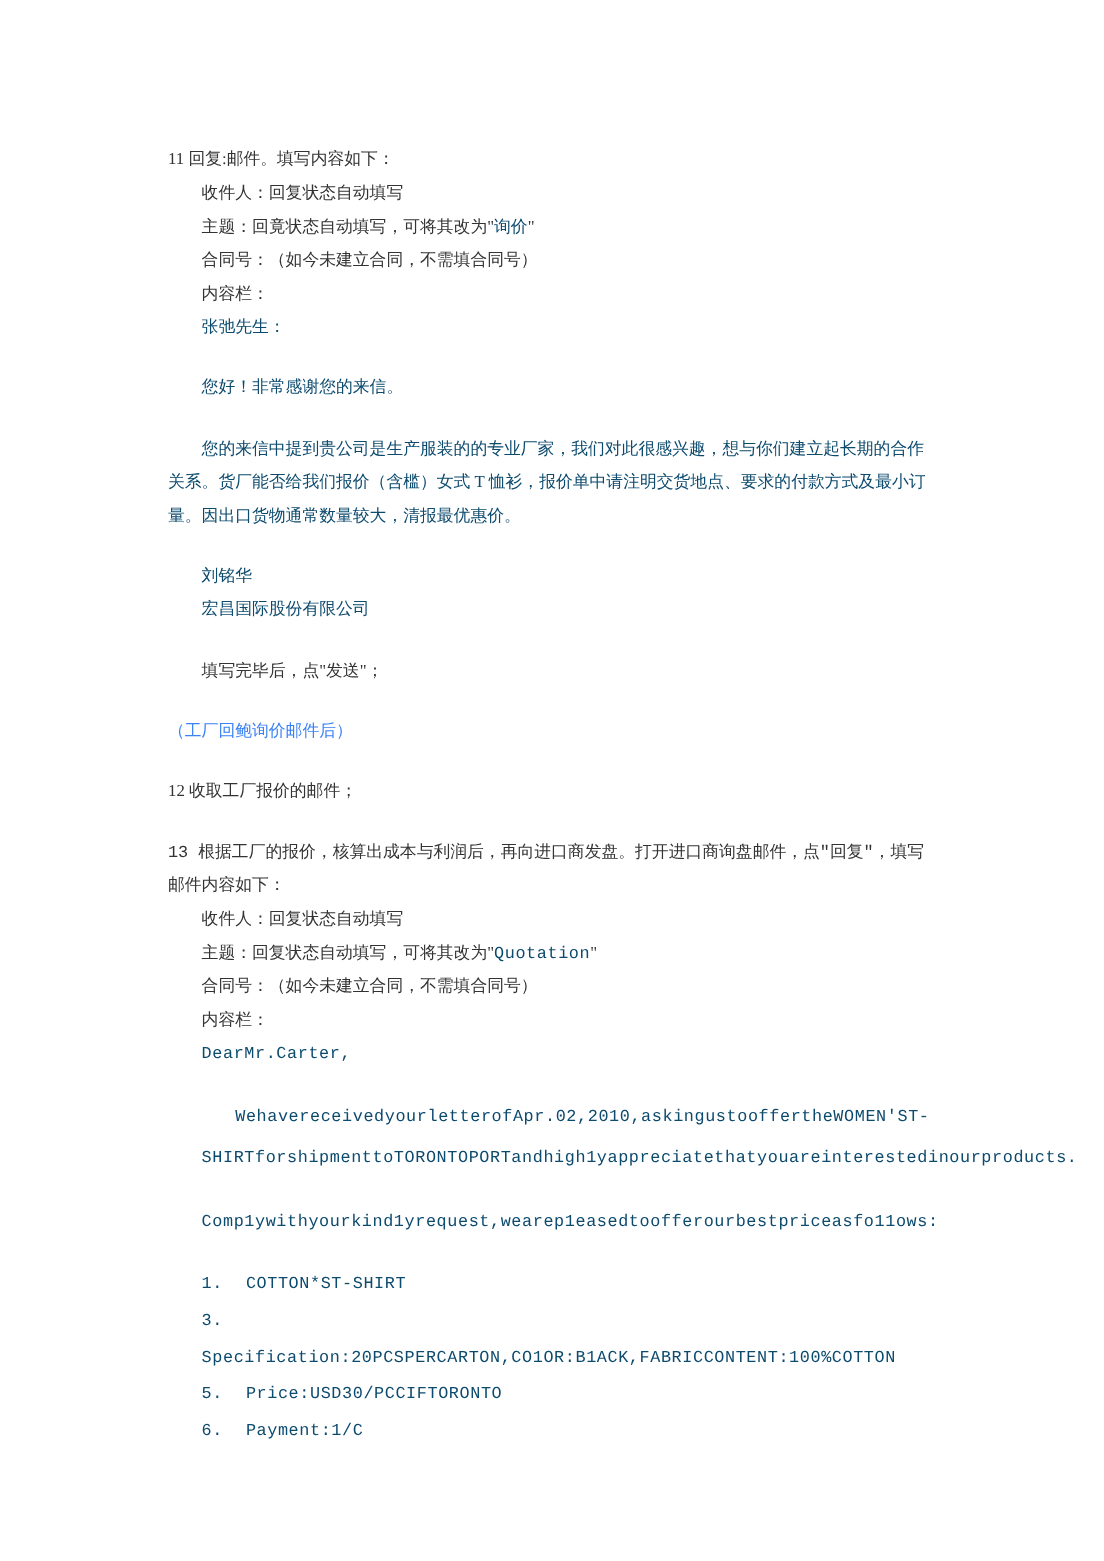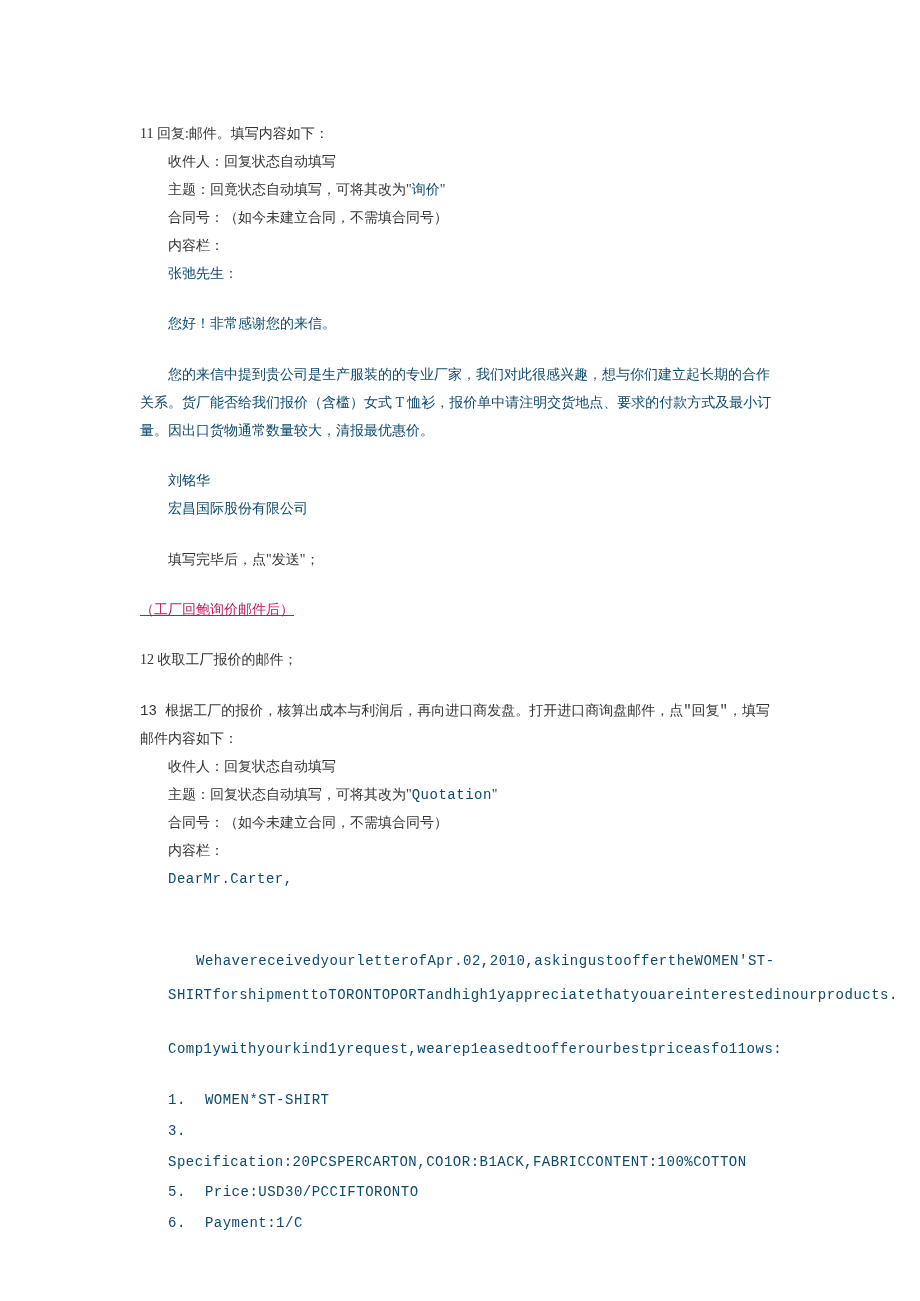--- a/index.html
+++ b/index.html
@@ -8,21 +8,21 @@
     font-family: "SimSun", "宋体", serif;
     font-size: 14px;
     color: #333;
     line-height: 2.0;
     width: 920px;
     min-height: 1301px;
     padding: 120px 140px 80px 140px;
     box-sizing: border-box;
   }
   .blue { color: #0c4a6e; }
-  .teal { color: #be185d; text-decoration: underline; }
+  .teal { color: #3b82f6; }
   .mono { font-family: "Courier New", monospace; letter-spacing: 0.5px; }
   .indent1 { padding-left: 2em; }
   .para { margin: 0; }
   .gap   { height: 1.6em; }
   .list-num { display:inline-block; width:2em; }
 </style>
 </head>
 <body>
 
 <p class="para">11 回复:邮件。填写内容如下：</p>
@@ -52,24 +52,24 @@
 <p class="para" style="text-indent:0;font-family:Liberation Mono, monospace;">13 根据工厂的报价，核算出成本与利润后，再向进口商发盘。打开进口商询盘邮件，点"回复"，填写邮件内容如下：</p>
 <p class="para indent1">收件人：回复状态自动填写</p>
 <p class="para indent1">
   <span>主题：回复状态自动填写，可将其改为"</span><span class="blue mono">Quotation</span><span>"</span>
 </p>
 <p class="para indent1">合同号：（如今未建立合同，不需填合同号）</p>
 <p class="para indent1">内容栏：</p>
 <p class="para indent1 blue mono">DearMr.Carter,</p>
 <div class="gap"></div>
 <p class="para blue mono" style="padding-left:2em; text-indent:-0em; line-height:2.4;">
-  <span style="display:block; text-indent:2em;margin-top:30px;">WehavereceivedyourletterofApr.02,2010,askingustooffertheWOMEN'ST-SHIRTforshipmenttoTORONTOPORTandhigh1yappreciatethatyouareinterestedinourproducts.</span>
+  <span style="display:block; text-indent:2em;">WehavereceivedyourletterofApr.02,2010,askingustooffertheWOMEN'ST-SHIRTforshipmenttoTORONTOPORTandhigh1yappreciatethatyouareinterestedinourproducts.</span>
 </p>
 <div class="gap"></div>
 <p class="para indent1 blue mono">Comp1ywithyourkind1yrequest,wearep1easedtoofferourbestpriceasfo11ows:</p>
 <div class="gap"></div>
 
 <div id="item-list">
-    <p class="para indent1 blue mono" style="line-height: 2.2;"><span class="list-num">1.</span><span> WOMEN*ST-SHIRT</span></p>
+    <p class="para indent1 blue mono" style="line-height: 2.2;"><span class="list-num">1.</span><span> COTTON*ST-SHIRT</span></p>
     <p class="para indent1 blue mono" style="line-height: 2.2;"><span class="list-num">3.</span><span> Specification:20PCSPERCARTON,CO1OR:B1ACK,FABRICCONTENT:100%COTTON</span></p>
     <p class="para indent1 blue mono" style="line-height: 2.2;"><span class="list-num">5.</span><span> Price:USD30/PCCIFTORONTO</span></p>
     <p class="para indent1 blue mono" style="line-height: 2.2;"><span class="list-num">6.</span><span> Payment:1/C</span></p>
   </div>
 
 </body></html>

